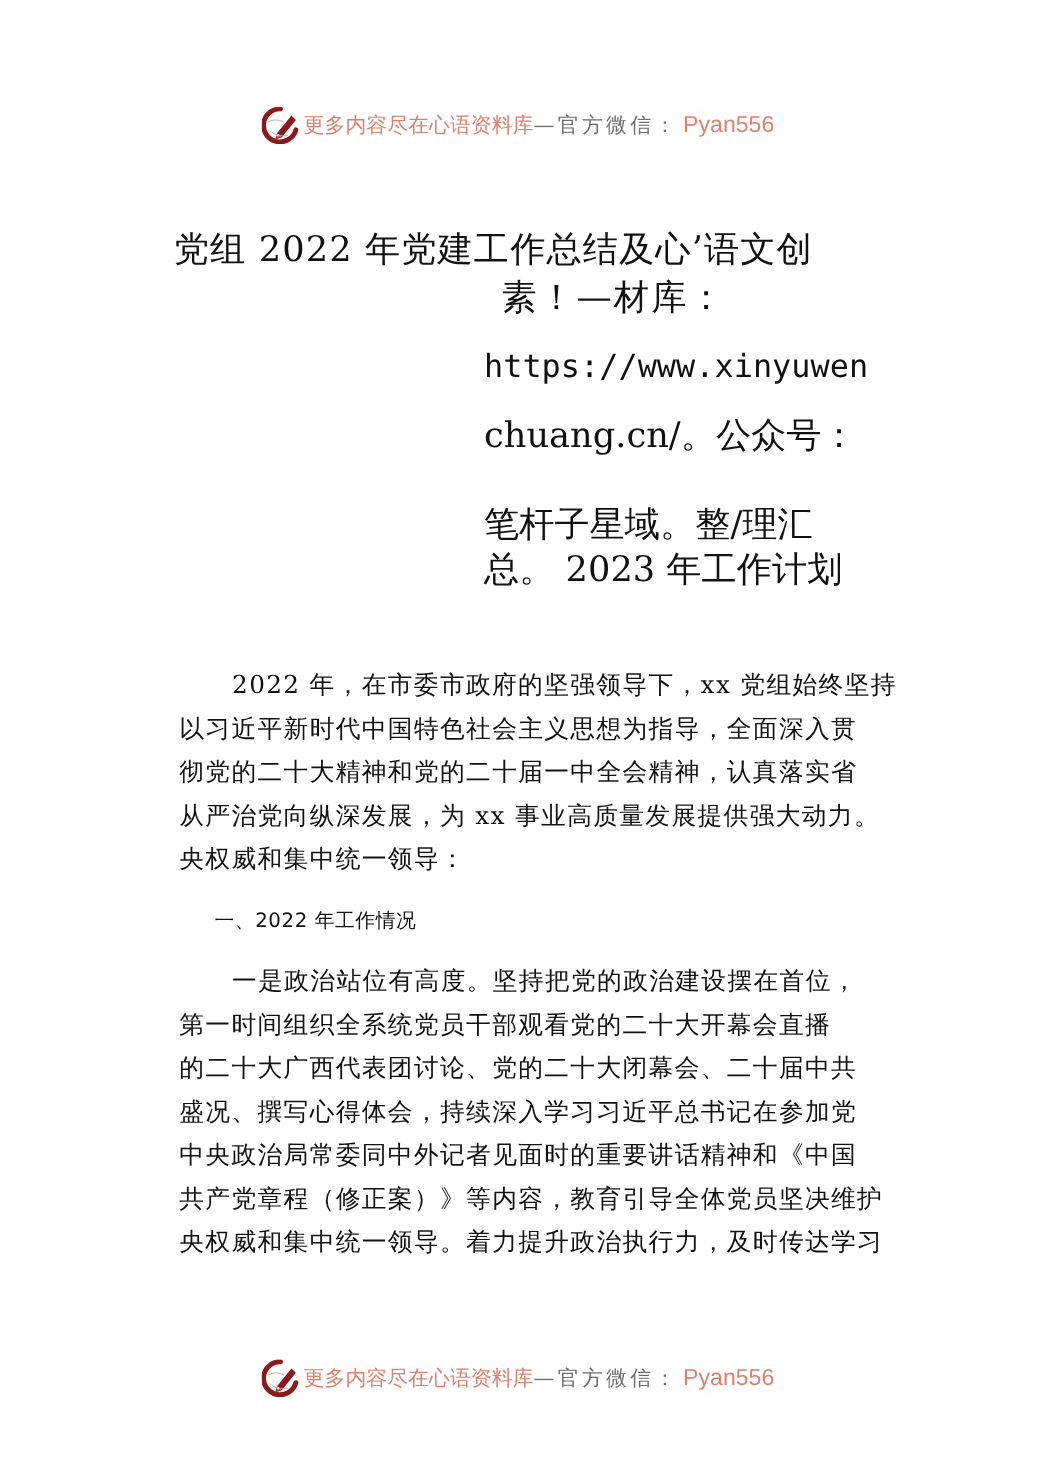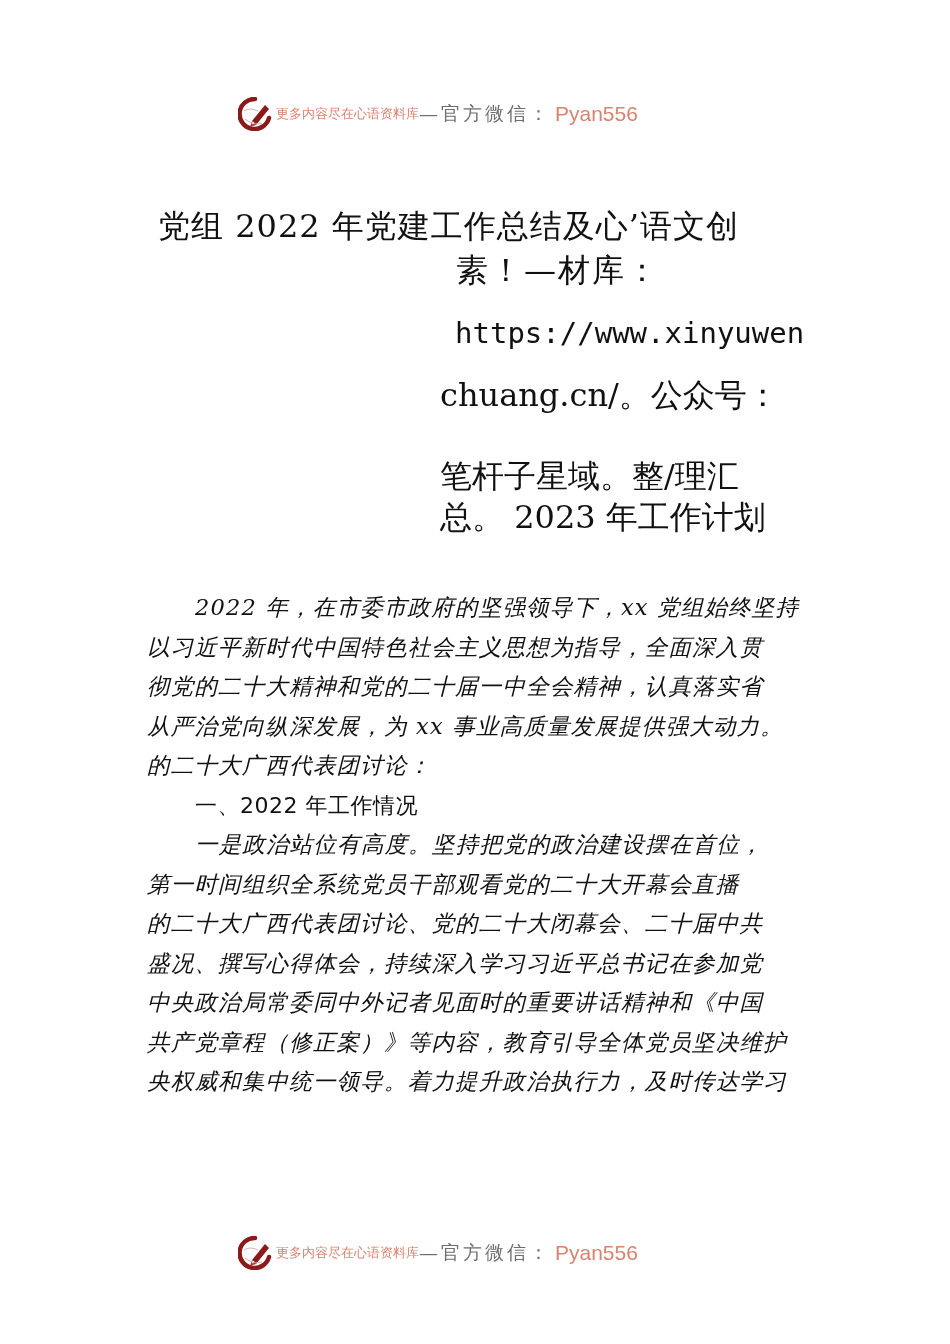--- a/index.html
+++ b/index.html
@@ -27,21 +27,21 @@
     .banner.bottom { top: 1233px; }
     .banner .logo {
       width: 34px;
       height: 34px;
       margin-right: 4px;
       flex: none;
     }
     .banner .pink {
       color: #d9826f;
       font-family: "DejaVu Serif", "Liberation Serif", serif;
-      font-size: 13px;
+      font-size: 19px;
       letter-spacing: 0px;
     }
     .banner .grey {
       color: #6e6e6e;
       font-family: "DejaVu Serif", "Liberation Serif", serif;
       font-size: 19px;
       letter-spacing: 3px;
     }
     .banner .pyan {
       color: #d9826f;
@@ -58,44 +58,43 @@
       font-size: 32px;
       color: #111;
     }
     .title-line {
       position: absolute;
       white-space: nowrap;
       line-height: 40px;
     }
     .t1 { left: 158px; top: 206px; letter-spacing: 1px; }
     .t2 { left: 456px; top: 250px; letter-spacing: 2px; }
-    .t3 { left: 440px; top: 313px; font-family: "DejaVu Sans Mono", "Liberation Mono", monospace; font-size: 29px; letter-spacing: 0px; margin-left: 15px; }
+    .t3 { left: 440px; top: 313px; font-family: "DejaVu Sans Mono", "Liberation Mono", monospace; font-size: 29px; letter-spacing: 0px; }
     .t4 { left: 440px; top: 375px; }
     .t5 { left: 440px; top: 456px; }
     .t6 { left: 440px; top: 497px; }
 
     .body-text {
       position: absolute;
       left: 147px;
       top: 588px;
       width: 665px;
       font-family: "DejaVu Serif", "Liberation Serif", serif;
       font-size: 22.5px;
       line-height: 39.5px;
       color: #111;
       text-align: justify;
       letter-spacing: 1.2px;
     }
     .para {
-      margin: 0;
-      font-style: italic;
+      margin: 16px;
     }
     .heading {
       font-family: "DejaVu Sans", "Liberation Sans", sans-serif;
-      font-size: 22px;
+      font-size: 18px;
       padding-left: 48px;
       margin: 0;
       letter-spacing: 0.5px;
     }
     .line { display: block; white-space: nowrap; }
   </style>
 </head>
 <body>
 
 <div class="banner top">
@@ -121,21 +120,21 @@
   <div class="title-line t5">笔杆子星域。整/理汇</div>
   <div class="title-line t6">总。 2023 年工作计划</div>
 </div>
 
 <div class="body-text">
   <div class="para">
     <span class="line" style="padding-left:48px">2022 年，在市委市政府的坚强领导下，xx 党组始终坚持</span>
     <span class="line">以习近平新时代中国特色社会主义思想为指导，全面深入贯</span>
     <span class="line">彻党的二十大精神和党的二十届一中全会精神，认真落实省</span>
     <span class="line">从严治党向纵深发展，为 xx 事业高质量发展提供强大动力。</span>
-    <span class="line">的二十大广西代表团讨论：</span>
+    <span class="line">央权威和集中统一领导：</span>
   </div>
   <div class="heading line">一、2022 年工作情况</div>
   <div class="para">
     <span class="line" style="padding-left:48px">一是政治站位有高度。坚持把党的政治建设摆在首位，</span>
     <span class="line">第一时间组织全系统党员干部观看党的二十大开幕会直播</span>
     <span class="line">的二十大广西代表团讨论、党的二十大闭幕会、二十届中共</span>
     <span class="line">盛况、撰写心得体会，持续深入学习习近平总书记在参加党</span>
     <span class="line">中央政治局常委同中外记者见面时的重要讲话精神和《中国</span>
     <span class="line">共产党章程（修正案）》等内容，教育引导全体党员坚决维护</span>
     <span class="line">央权威和集中统一领导。着力提升政治执行力，及时传达学习</span>

